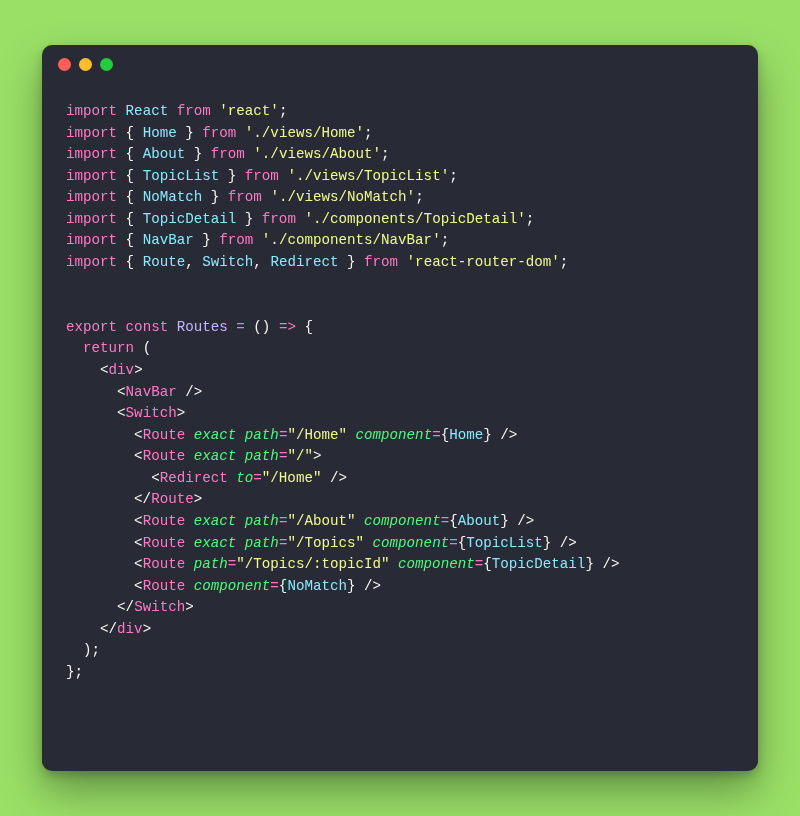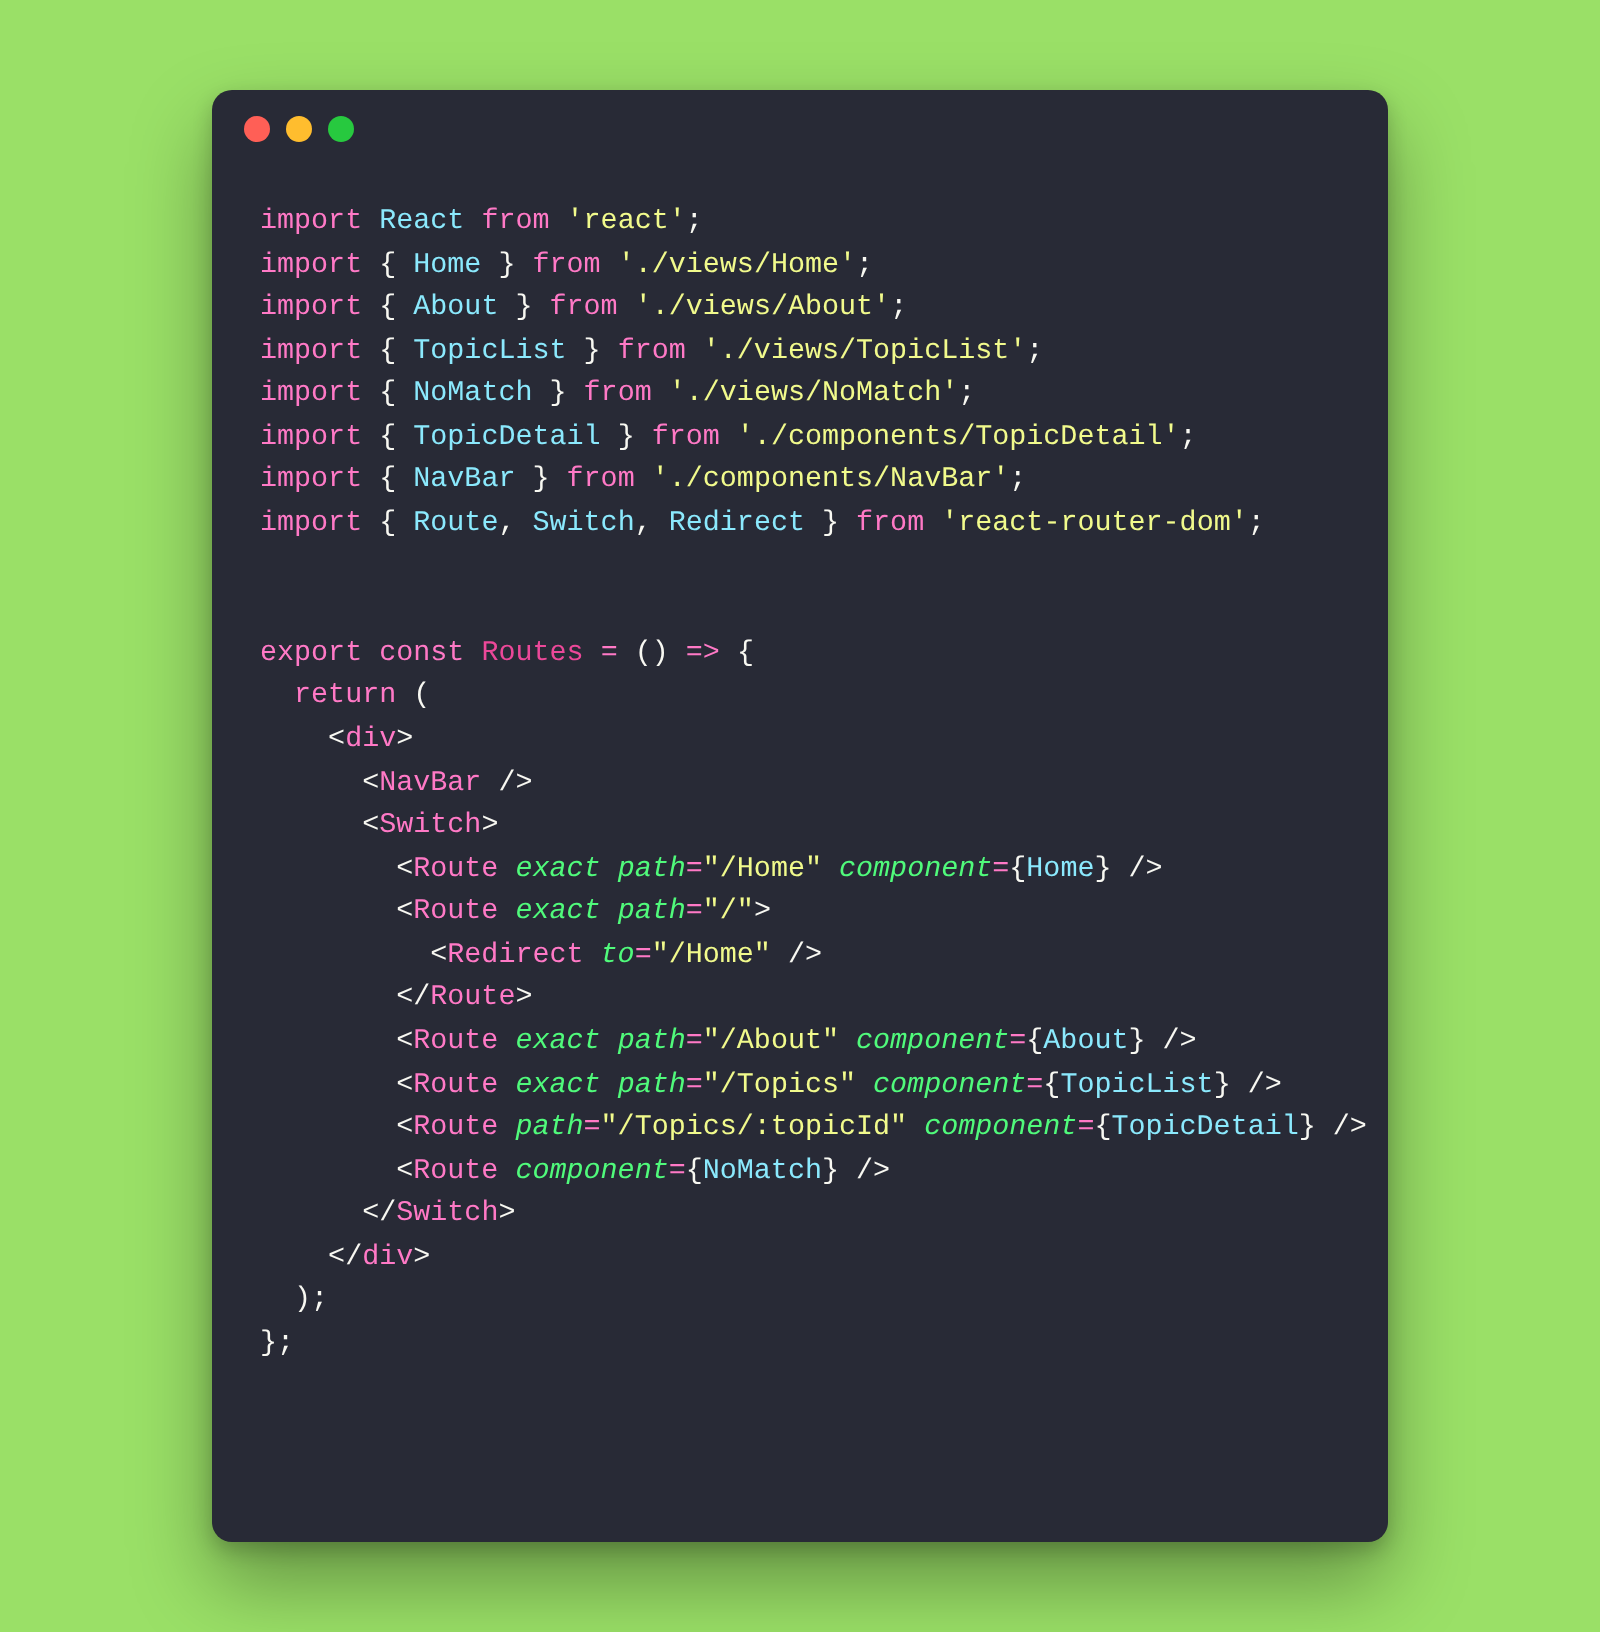--- a/index.html
+++ b/index.html
@@ -10,21 +10,21 @@
     height: 816px;
   }
   body {
     background: #9ae067;
     display: flex;
     align-items: center;
     justify-content: center;
     font-family: "SFMono-Regular", "Menlo", "Consolas", "Liberation Mono", monospace;
   }
   .window {
-    width: 588px;
+    width: 716px;
     height: 726px;
     background: #282a36;
     border-radius: 10px;
     box-shadow: 0 20px 40px rgba(0,0,0,0.35), 0 4px 10px rgba(0,0,0,0.2);
     overflow: hidden;
     display: flex;
     flex-direction: column;
   }
   .titlebar {
     height: 38px;
@@ -50,21 +50,21 @@
     white-space: pre;
     overflow: hidden;
   }
   .tok-keyword { color: #ff79c6; }
   .tok-ident   { color: #8be9fd; }
   .tok-string  { color: #f1fa8c; }
   .tok-punct   { color: #f8f8f2; }
   .tok-tag     { color: #ff79c6; }
   .tok-attr    { color: #50fa7b; font-style: italic; }
   .tok-delim   { color: #f8f8f2; }
-  .tok-decl    { color: #ec4899; }
+  .tok-decl    { color: #c4b5fd; }
   .tok-paren   { color: #f8f8f2; }
 </style>
 </head>
 <body>
 
 <div class="window">
   <div class="titlebar">
     <div class="dot red"></div>
     <div class="dot yellow"></div>
     <div class="dot green"></div>

